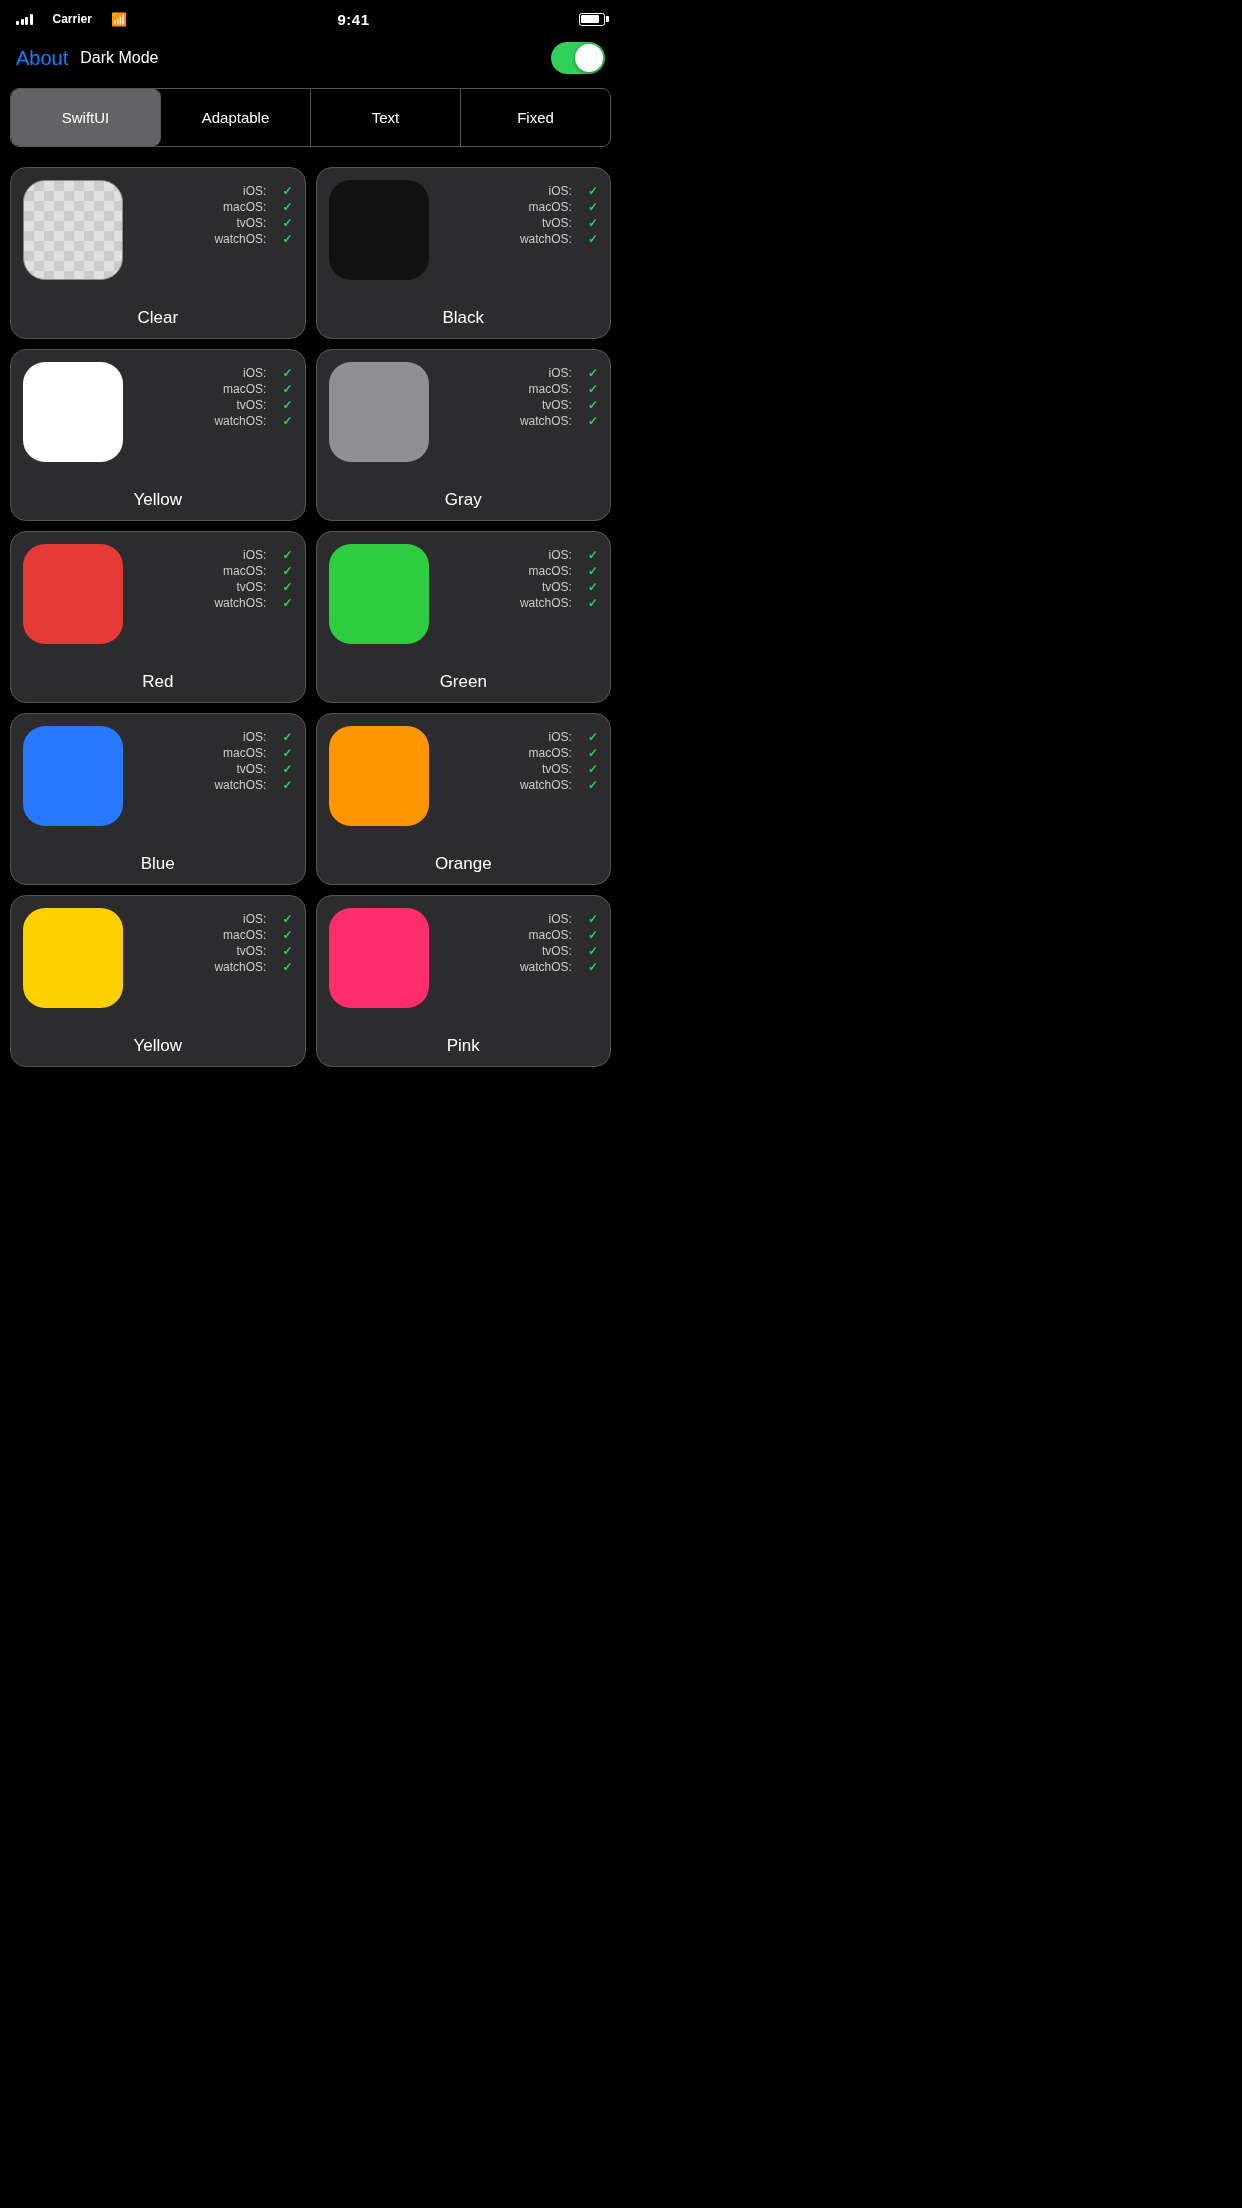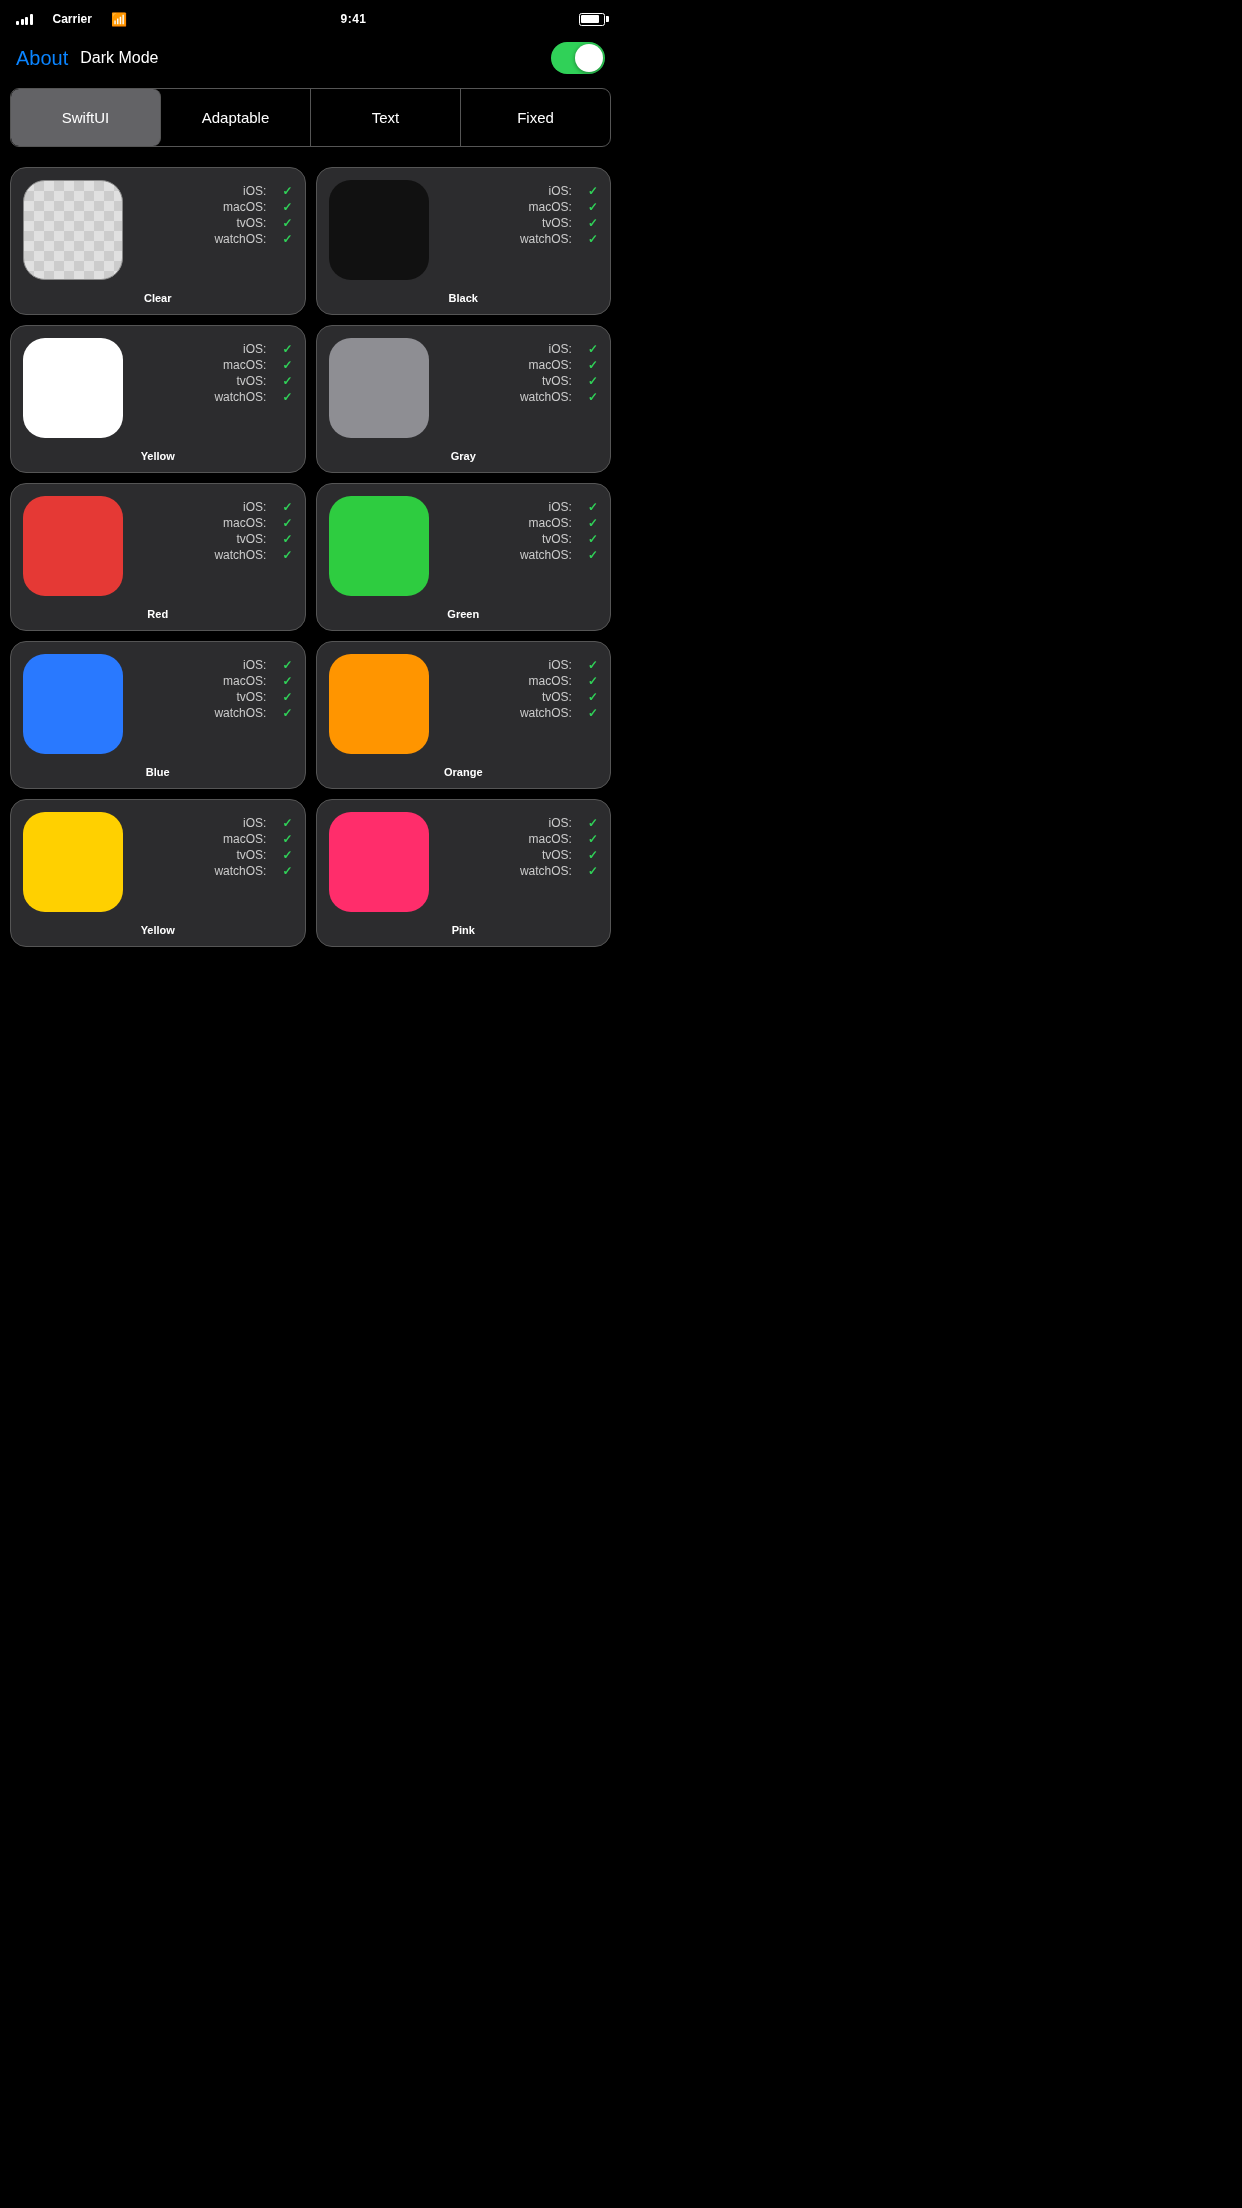--- a/index.html
+++ b/index.html
@@ -41,21 +41,21 @@
       border-radius: 1px;
     }
     .signal-bars span:nth-child(1) { height: 4px; }
     .signal-bars span:nth-child(2) { height: 6px; }
     .signal-bars span:nth-child(3) { height: 8px; }
     .signal-bars span:nth-child(4) { height: 11px; }
     .wifi-icon {
       font-size: 13px;
     }
     .status-center {
-      font-size: 12px;
+      font-size: 15px;
       font-weight: 600;
       letter-spacing: 0.5px;
     }
     .status-right {
       display: flex;
       align-items: center;
     }
     .battery {
       width: 26px;
       height: 13px;
@@ -211,23 +211,23 @@
     }
 
     .check-mark {
       color: #30D158;
       font-size: 12px;
       font-weight: 600;
     }
 
     .color-name {
       color: #fff;
-      font-size: 11px;
-      font-weight: 700;
-      margin-top: 4px;
+      font-size: 17px;
+      font-weight: 400;
+      margin-top: 20px;
     }
   </style>
 </head>
 <body>
 
 <div class="status-bar">
   <div class="status-left">
     <div class="signal-bars">
       <span></span>
         <span></span>

